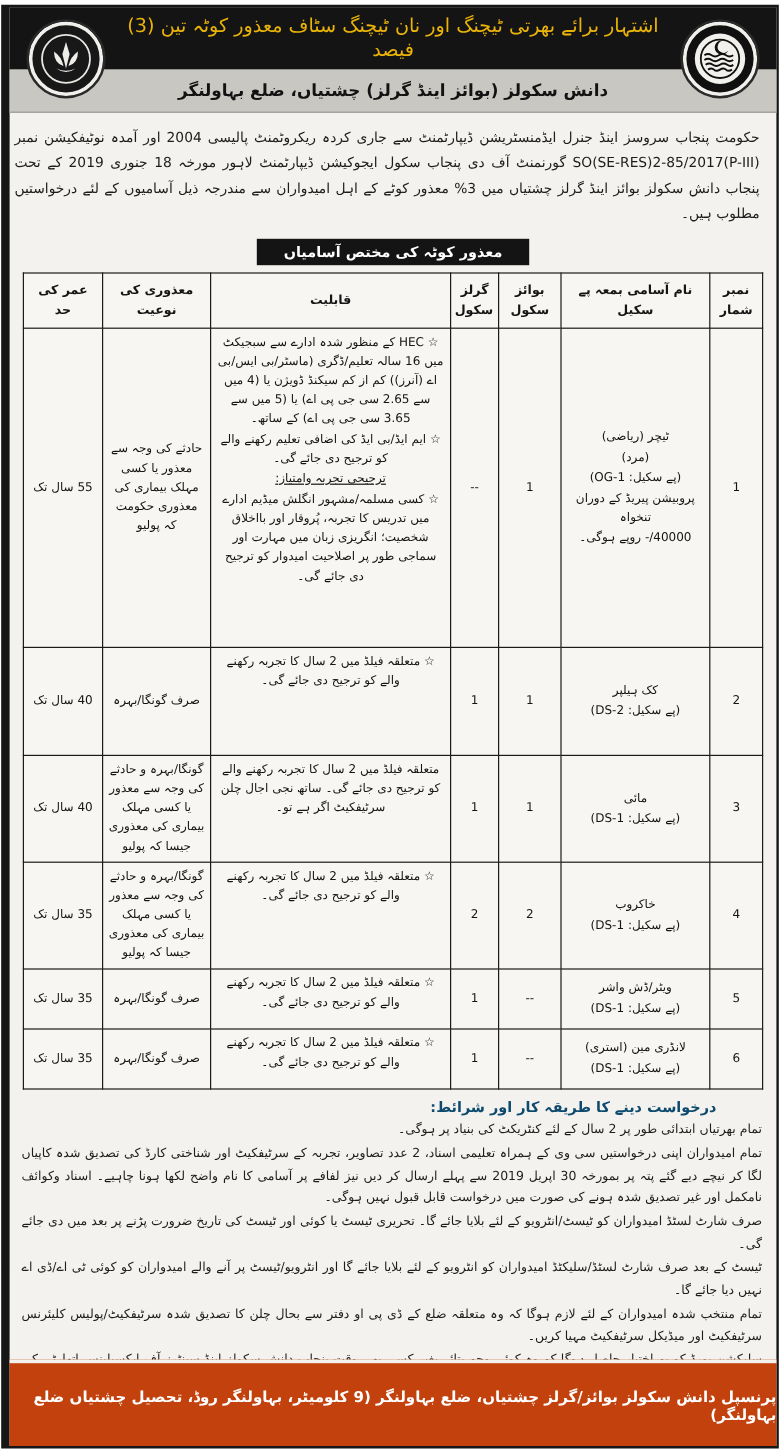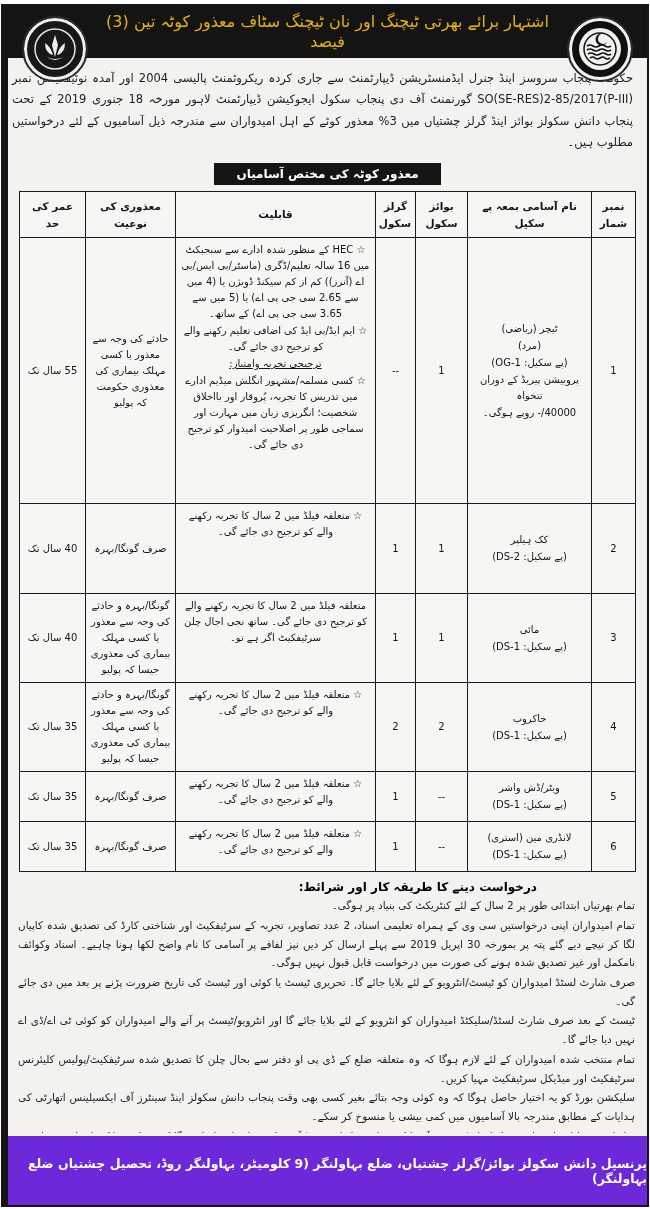--- a/index.html
+++ b/index.html
@@ -66,45 +66,48 @@
   tbody tr:nth-child(1){ height:266px; }
   tbody tr:nth-child(2){ height:90px;  }
   tbody tr:nth-child(3){ height:58px;  }
   tbody tr:nth-child(4){ height:60px;  }
   tbody tr:nth-child(5){ height:50px;  }
   tbody tr:nth-child(6){ height:50px;  }
 
   
   .cond-head {
     direction:rtl; text-align:right; font-weight:bold;
-    font-size:12px; color:#000000; margin:8px 110px 2px 0;
+    font-size:12px; color:#0c4a6e; margin:8px 50px 2px 0;
   }
   .cond-list { direction:rtl; padding:0 12px 0 10px; }
   .cond-list p {
     font-size:10.4px; line-height:1.8; text-align:justify;
     color:#1d1d1d; margin-bottom:1px;
   }
 
   
   .footer {
     position:absolute; left:0; right:0; bottom:0;
-    height:72px; background:#6d28d9; color:#ffffff;
+    height:72px; background:#c2410c; color:#ffffff;
     display:flex; flex-direction:row; align-items:center; justify-content:center;
     direction:rtl; gap:4px; border-top:3px solid #f4f2ee;
   }
   .footer .line1 { font-size:12.5px; font-weight:bold; }
   .footer .line2 { font-size:15px; font-weight:bold; letter-spacing:0.4px; }
 </style>
 </head>
 <body>
 
 <div class="ad" data-name="advertisement">
 
   <div class="head-black" data-name="header-banner">
     <span data-name="header-title">اشتہار برائے بھرتی ٹیچنگ اور نان ٹیچنگ سٹاف معذور کوٹہ تین (3) فیصد</span>
+  </div>
+  <div class="head-gray" data-name="header-subbanner">
+    <span data-name="school-name">دانش سکولز (بوائز اینڈ گرلز) چشتیاں، ضلع بہاولنگر</span>
   </div>
 
   <div class="logo left" data-name="danish-schools-emblem-icon">
     <svg width="52" height="52" viewBox="0 0 52 52">
       <circle cx="26" cy="26" r="25" fill="#181818"></circle>
       <circle cx="26" cy="26" r="20" fill="none" stroke="#e8e6e1" stroke-width="1.5"></circle>
       <path d="M26 12 L29 22 L26 34 L23 22 Z" fill="#efede8"></path>
       <path d="M16 20 Q22 24 24 32 Q16 30 16 20 Z" fill="#efede8"></path>
       <path d="M36 20 Q30 24 28 32 Q36 30 36 20 Z" fill="#efede8"></path>
       <path d="M18 34 Q26 40 34 34 Q26 38 18 34 Z" fill="#efede8"></path>

